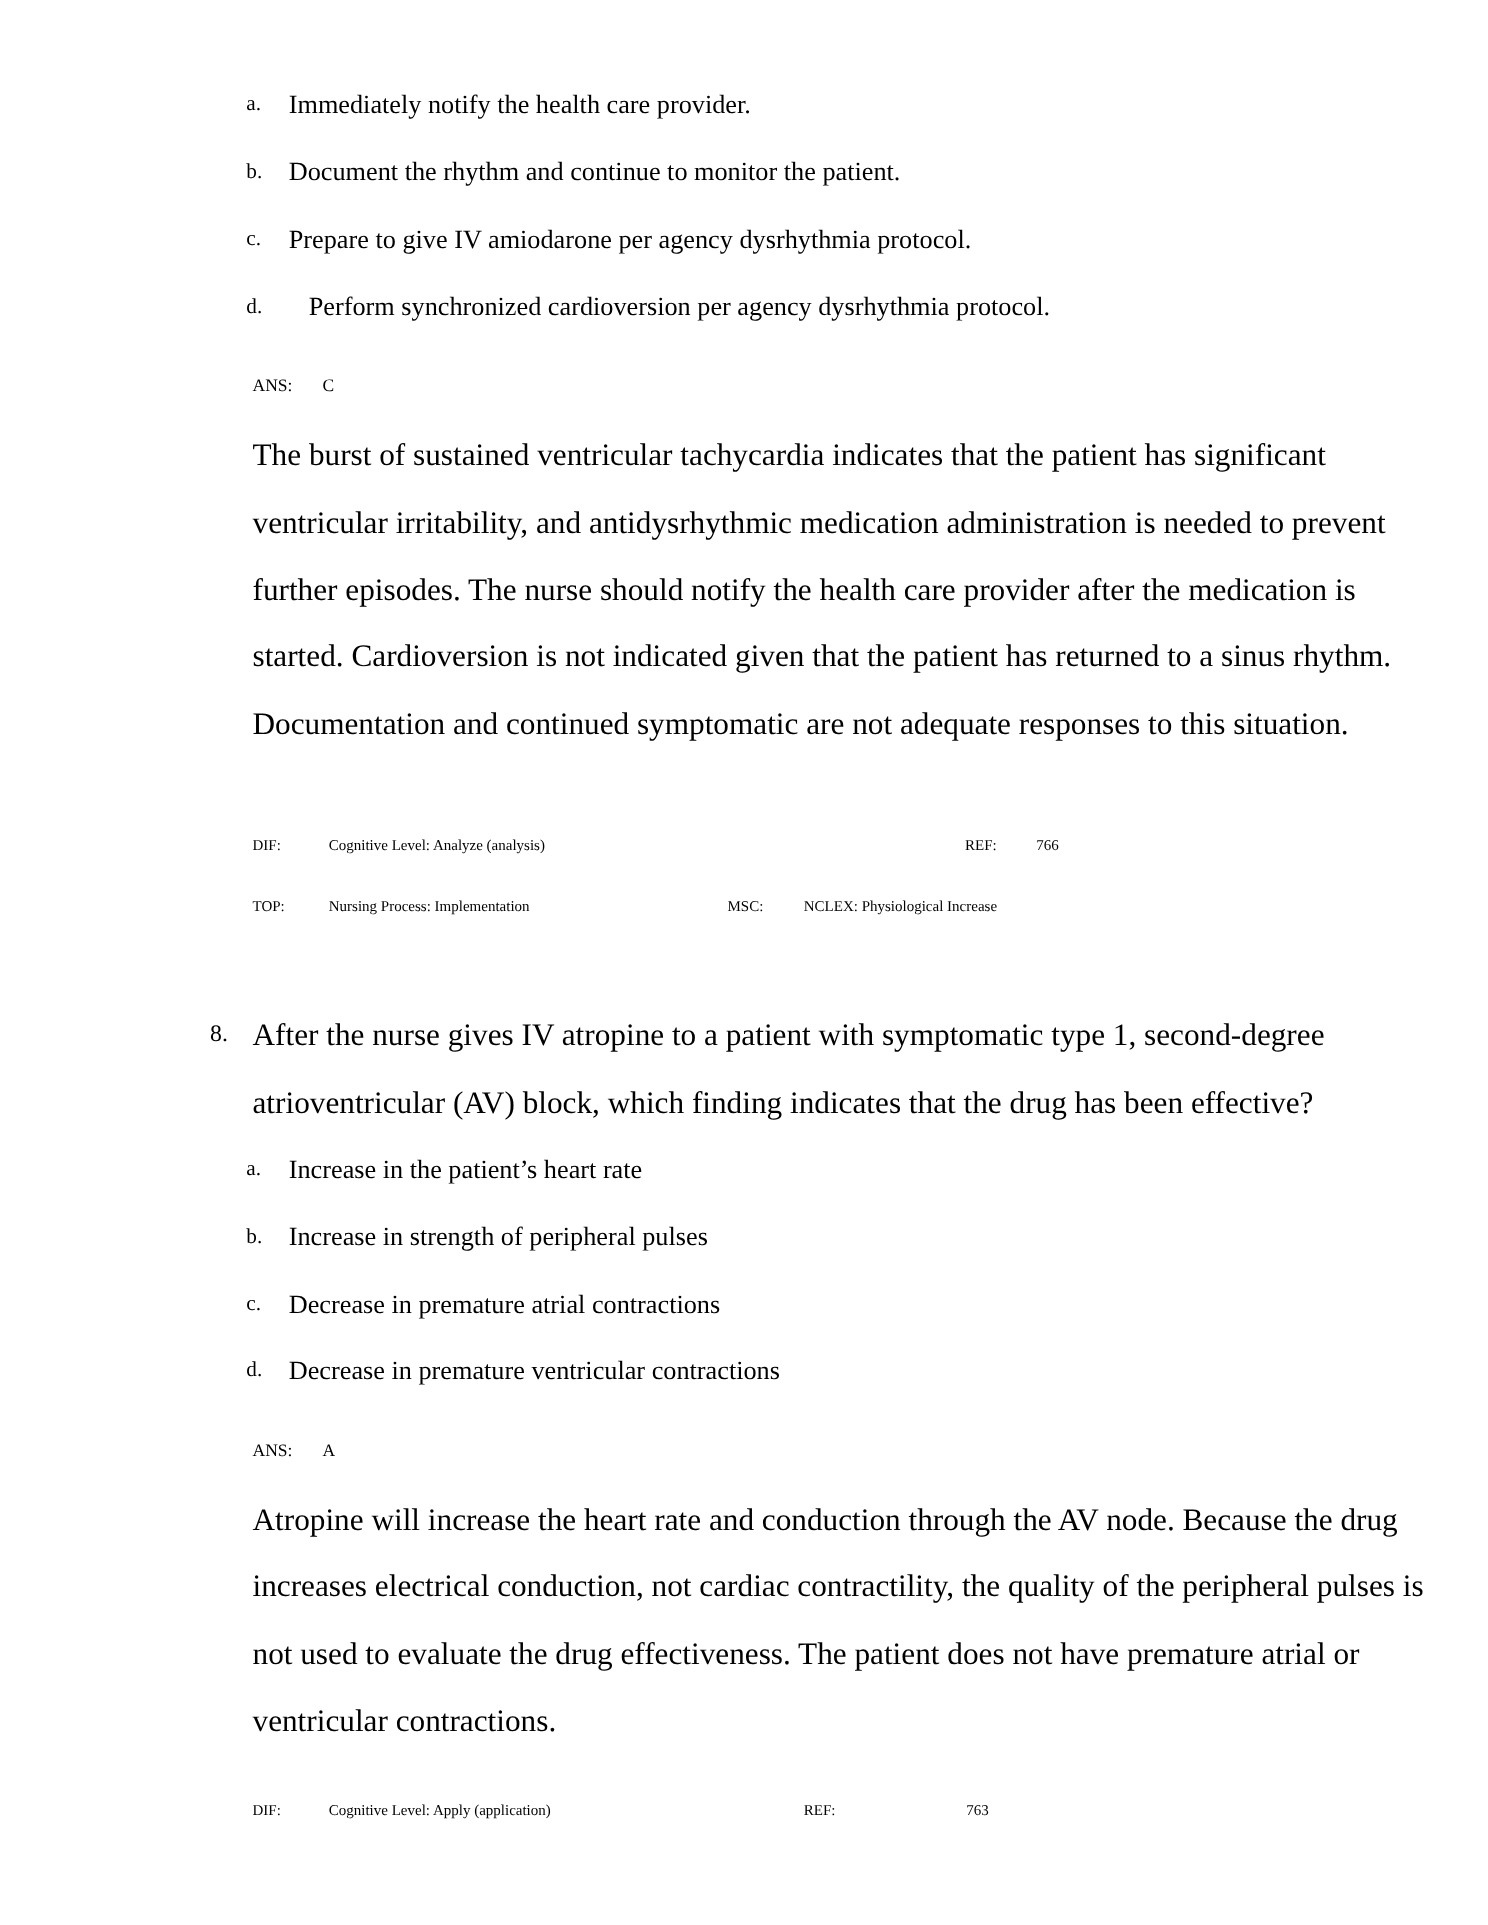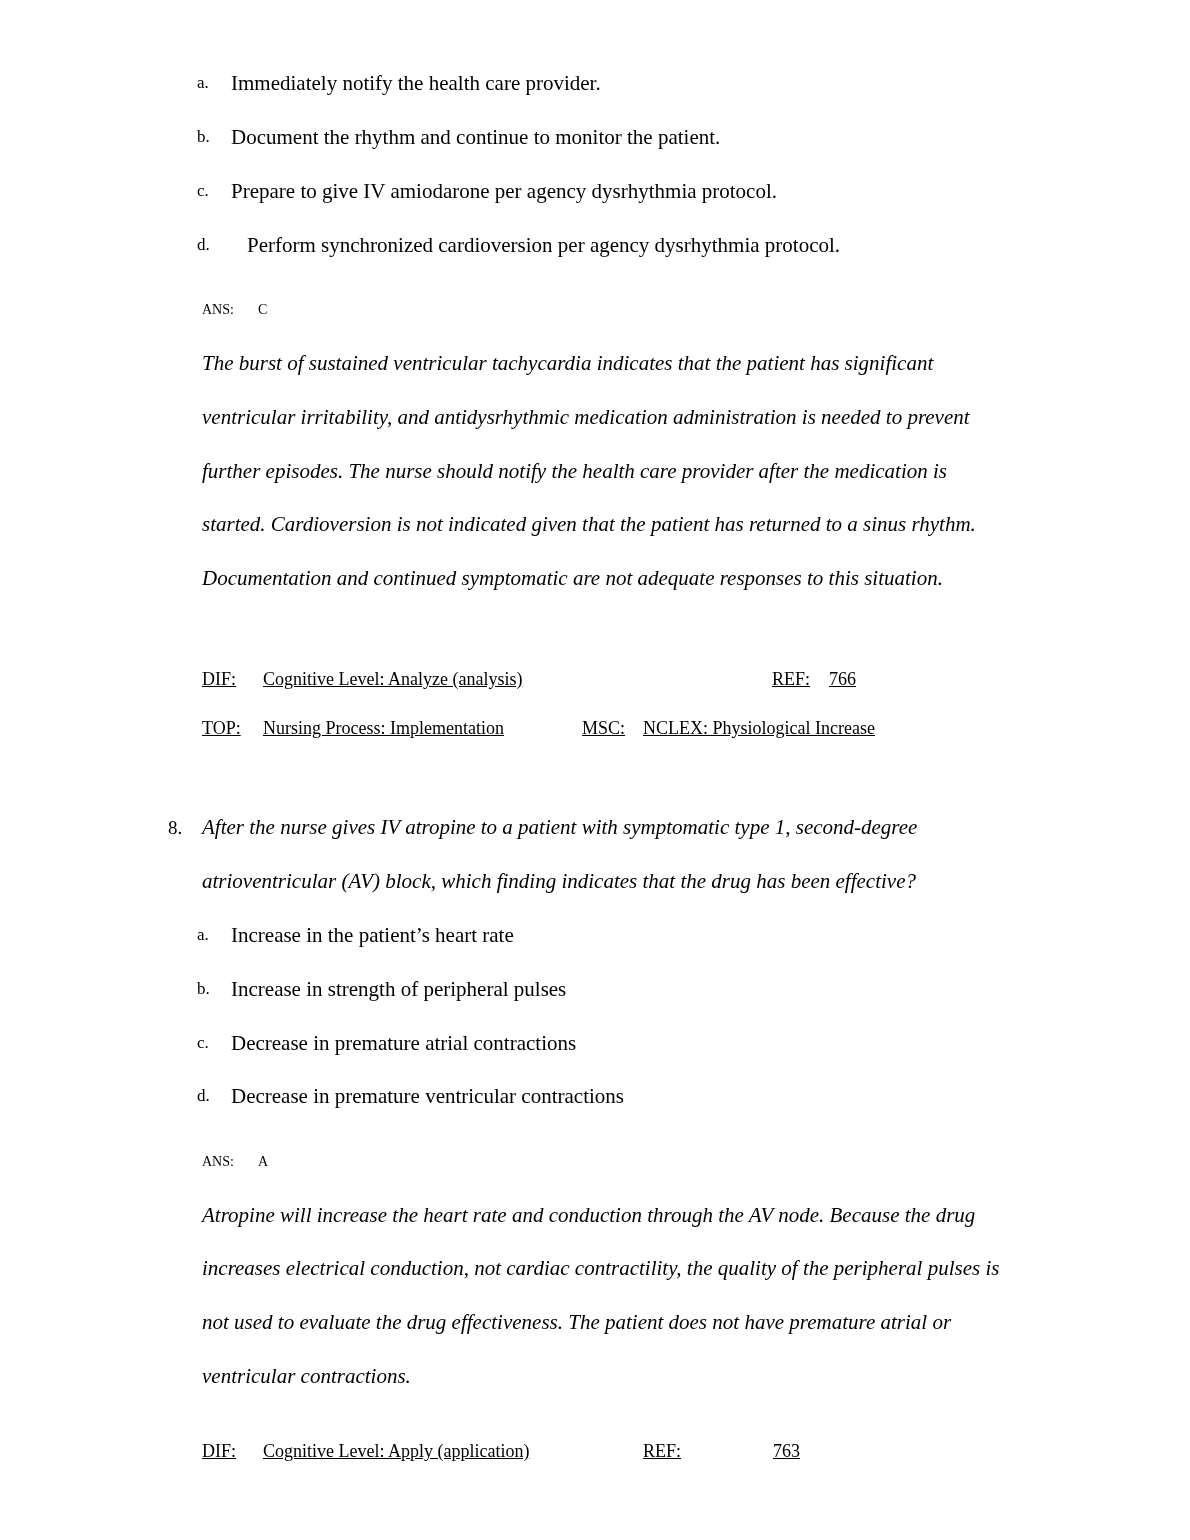--- a/index.html
+++ b/index.html
@@ -2,22 +2,22 @@
 <html><head>
 <meta charset="utf-8">
 <style>
   html, body { margin:0; padding:0; background:#ffffff; }
   body { width:1190px; height:1540px; position:relative; overflow:hidden;
          font-family:"Liberation Serif", serif; color:#000; }
   .abs { position:absolute; white-space:nowrap; }
   .opt-letter { font-size:17px; }
   .opt-text { font-size:21px; }
   .ans { font-size:14px; }
-  .para { font-size:21px;font-style:italic; }
-  .meta { font-size:18px;text-decoration:underline; }
+  .para { font-size:25px; }
+  .meta { font-size:12px; }
   .qnum { font-size:19px; }
 </style>
 </head>
 <body>
 
 <div>
   <span class="abs opt-letter" style="left:197px;top:73px;">a.</span>
   <span class="abs opt-text" style="left:231px;top:71px;">Immediately notify the health care provider.</span>
 </div>
 <div>

